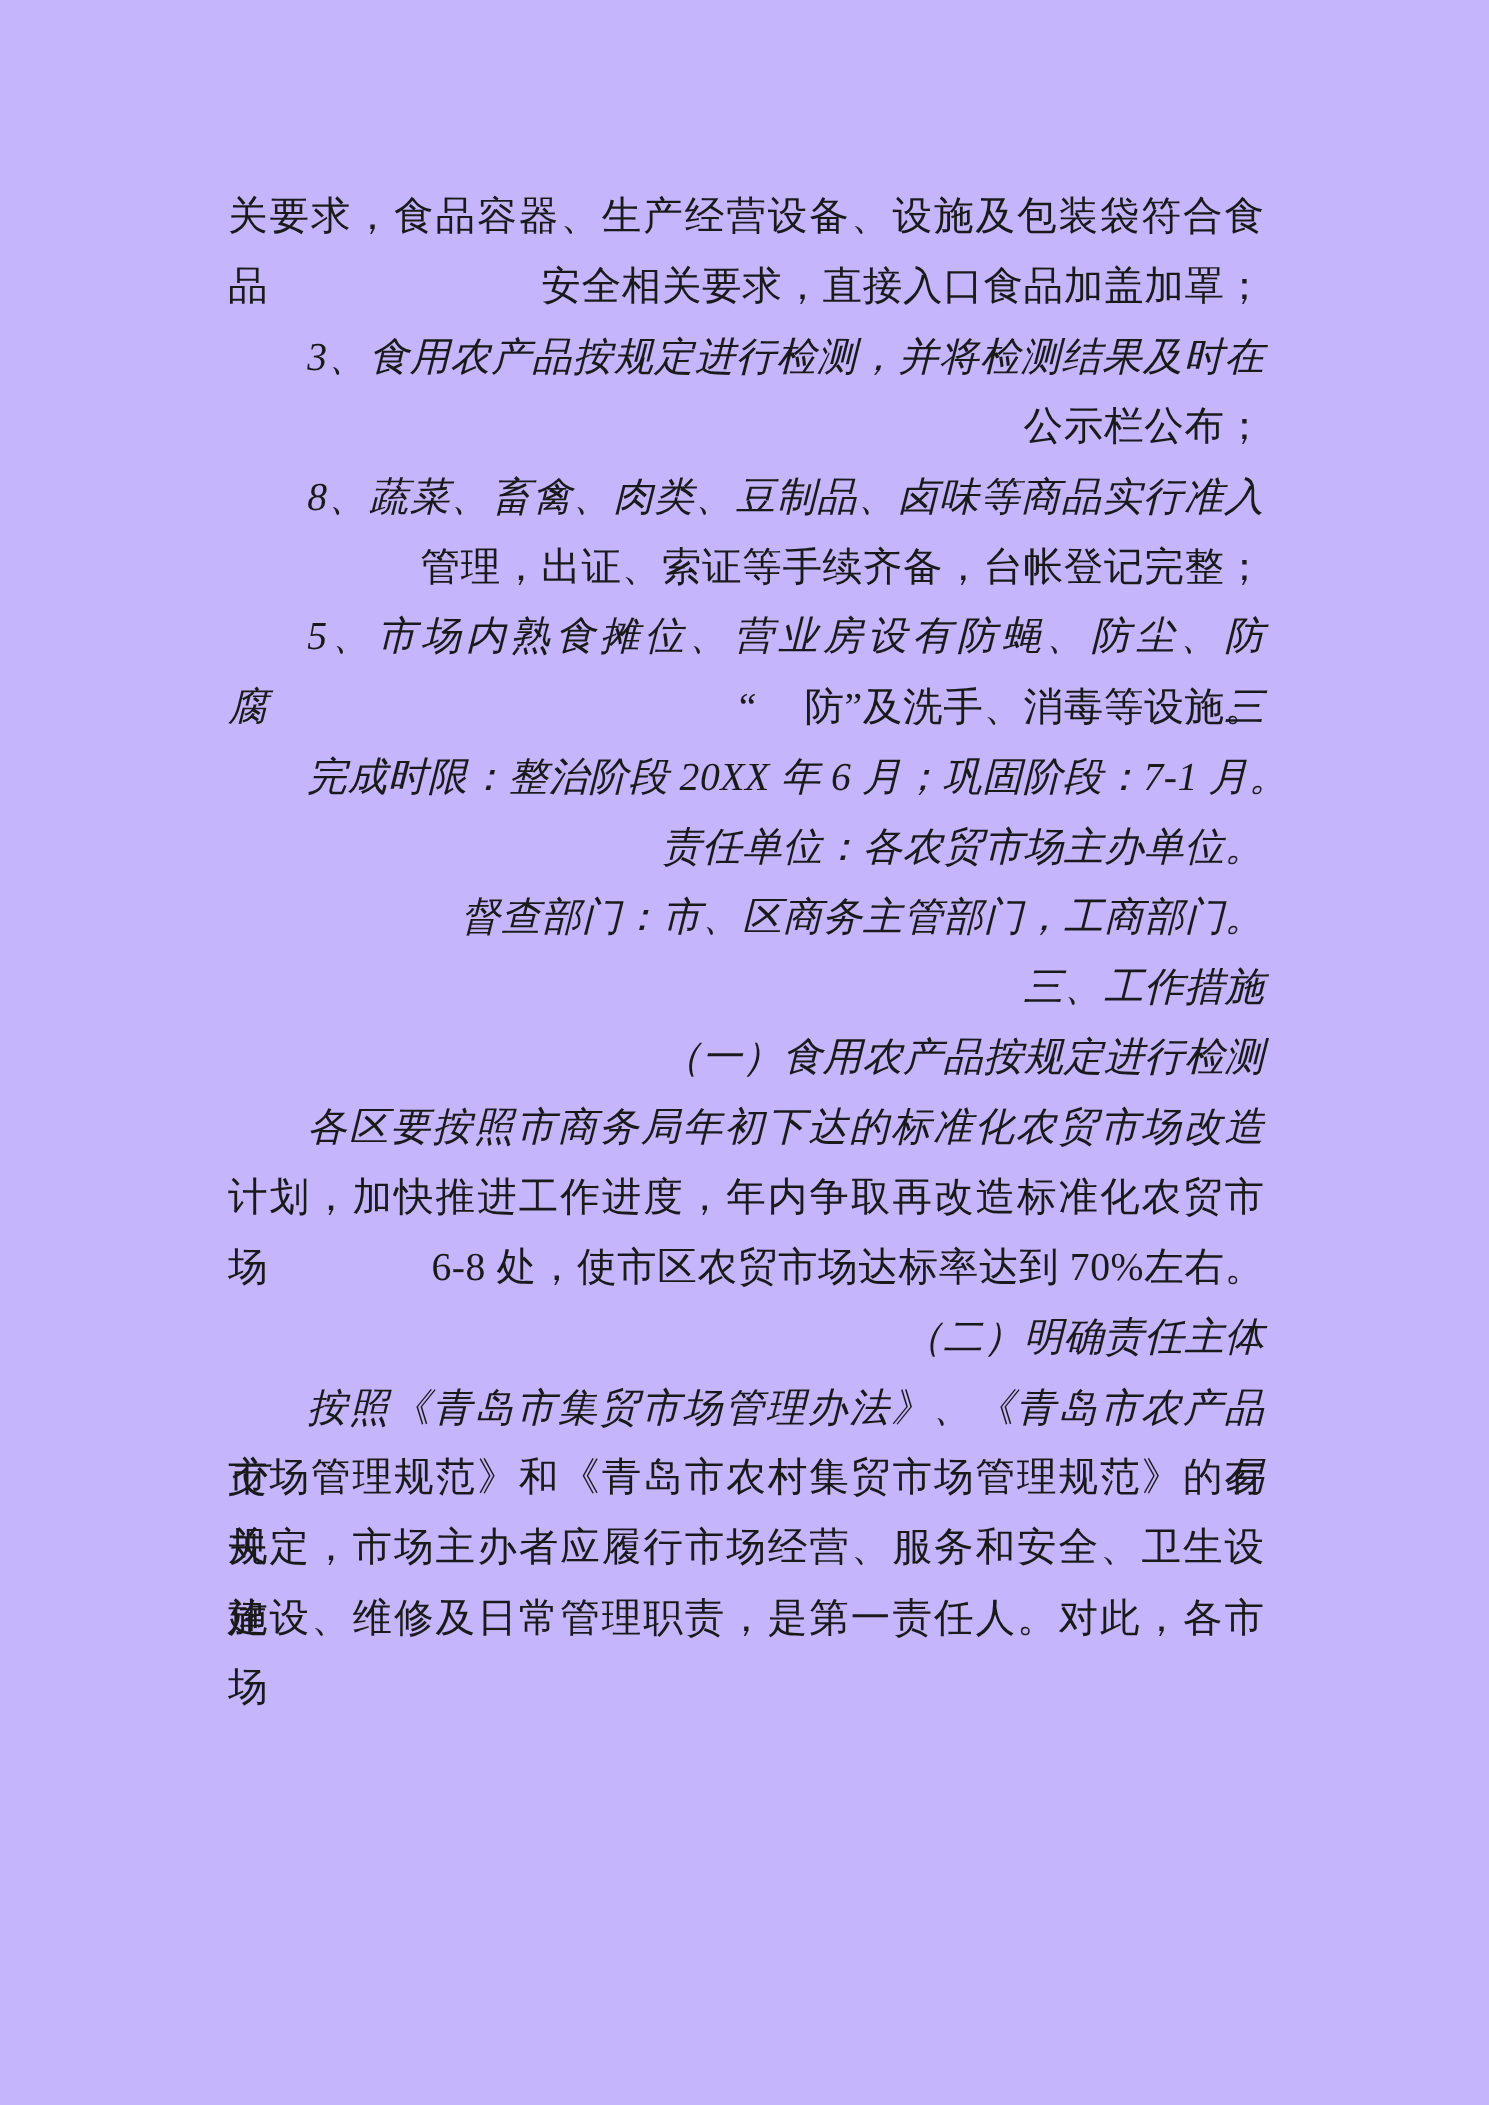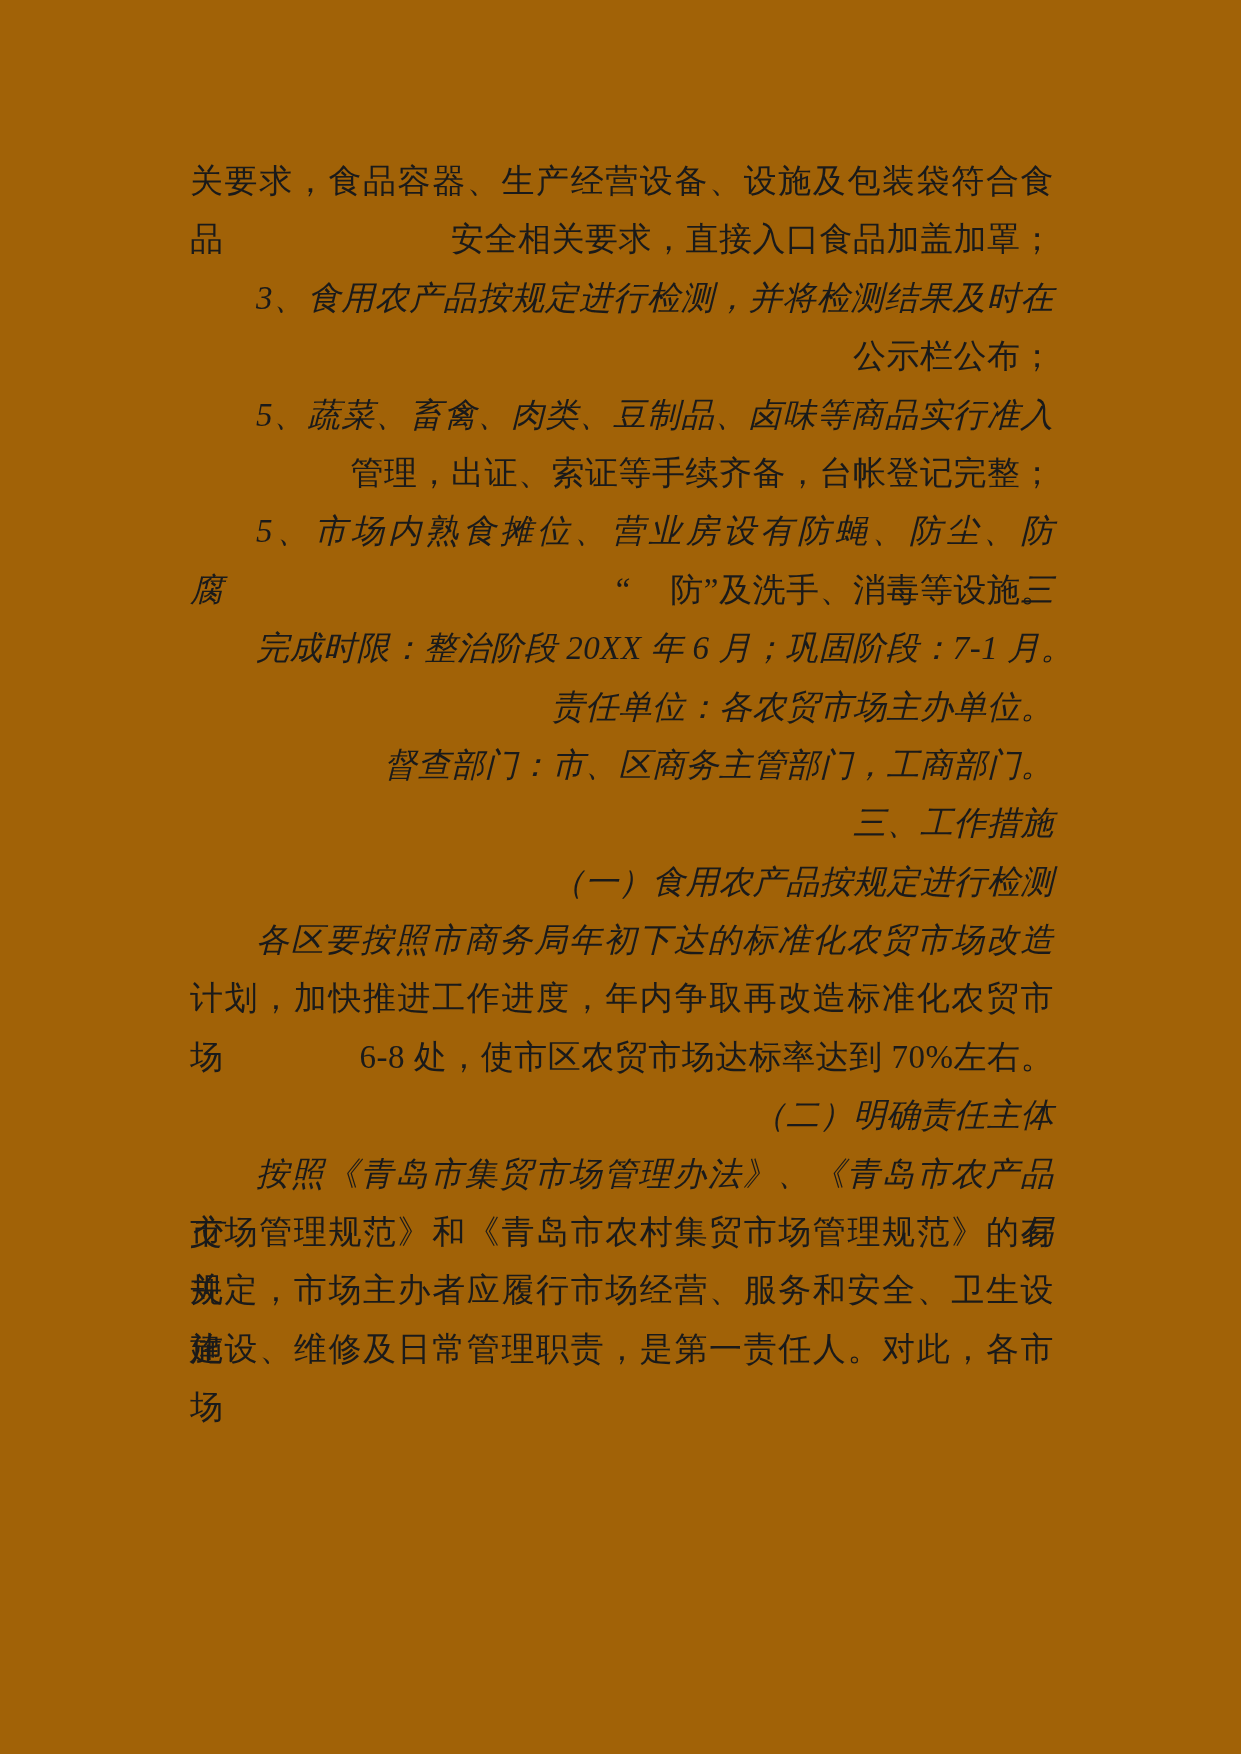--- a/index.html
+++ b/index.html
@@ -4,21 +4,21 @@
 <style>
   html, body {
     margin: 0;
     padding: 0;
     background: #ffffff;
   }
   .page {
     position: relative;
     width: 1241px;
     height: 1754px;
-    background: #a16207;
+    background: #c4b5fd;
     overflow: hidden;
     font-family: "Liberation Serif", serif;
   }
   .text-block {
     position: absolute;
     left: 190px;
     top: 152px;
     width: 864px;
   }
   .line {
@@ -44,21 +44,21 @@
 </head>
 <body>
 
 <div class="page">
   <div class="text-block">
 
   <div class="line fill">关要求，食品容器、生产经营设备、设施及包装袋符合食品</div>
       <div class="line">安全相关要求，直接入口食品加盖加罩；</div>
       <div class="line indent fill">3、食用农产品按规定进行检测，并将检测结果及时在</div>
       <div class="line">公示栏公布；</div>
-      <div class="line indent fill">5、蔬菜、畜禽、肉类、豆制品、卤味等商品实行准入</div>
+      <div class="line indent fill">8、蔬菜、畜禽、肉类、豆制品、卤味等商品实行准入</div>
       <div class="line">管理，出证、索证等手续齐备，台帐登记完整；</div>
       <div class="line indent fill">5、市场内熟食摊位、营业房设有防蝇、防尘、防腐“三</div>
       <div class="line">防”及洗手、消毒等设施。</div>
       <div class="line indent">完成时限：整治阶段 20XX 年 6 月；巩固阶段：7-1 月。</div>
       <div class="line indent">责任单位：各农贸市场主办单位。</div>
       <div class="line indent">督查部门：市、区商务主管部门，工商部门。</div>
       <div class="line indent">三、工作措施</div>
       <div class="line indent">（一）食用农产品按规定进行检测</div>
       <div class="line indent fill">各区要按照市商务局年初下达的标准化农贸市场改造</div>
       <div class="line fill">计划，加快推进工作进度，年内争取再改造标准化农贸市场</div>

